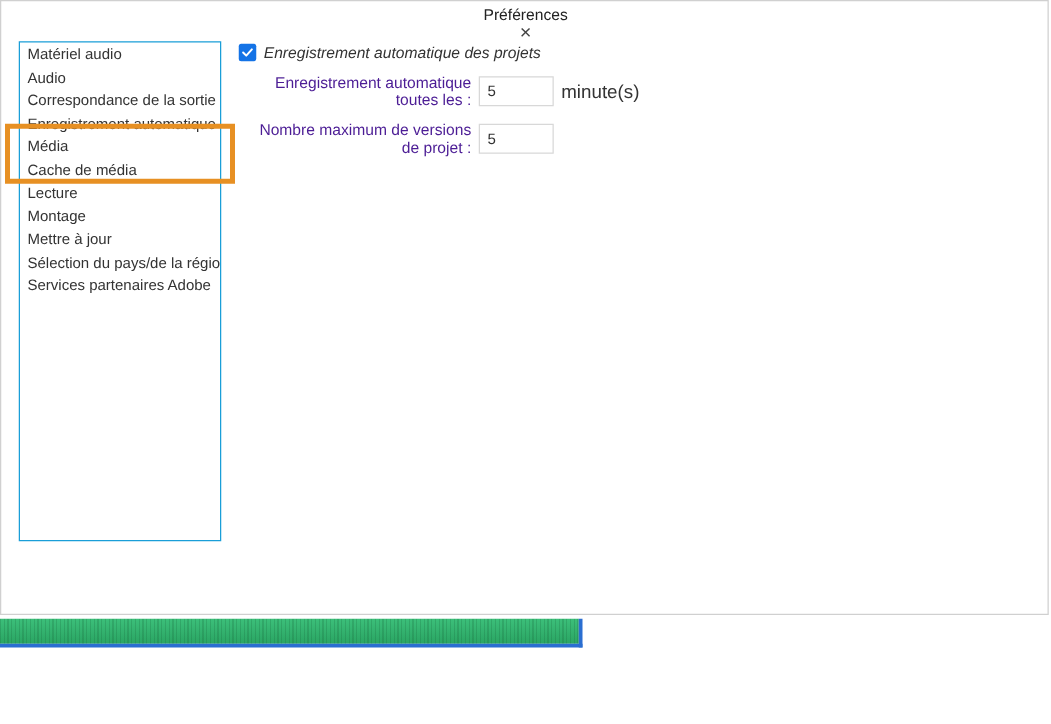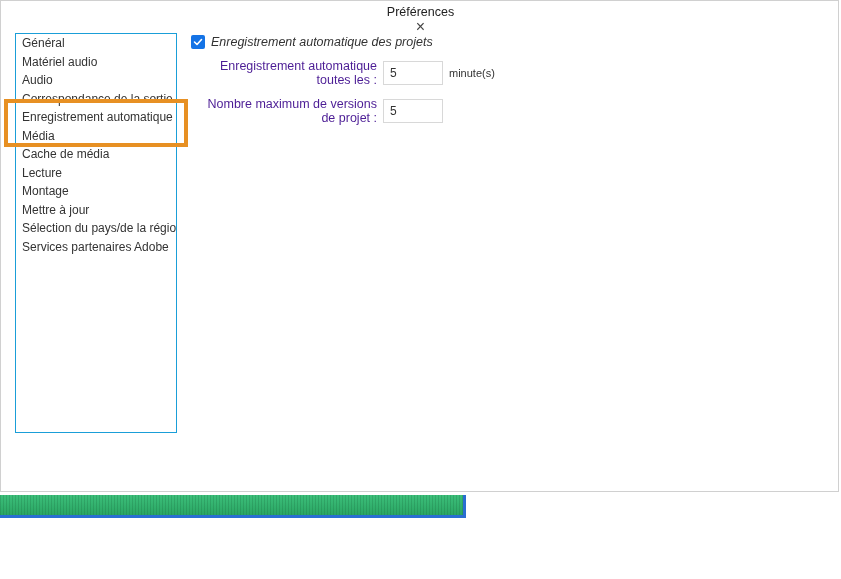--- a/index.html
+++ b/index.html
@@ -104,21 +104,21 @@
     }
     .num-input {
       width: 60px;
       height: 24px;
       border: 1px solid #d8d8d8;
       background: #fff;
       padding: 0 6px;
       font-size: 12px;
       color: #333;
     }
-    .unit { font-size: 11px; color: #333; }
+    .unit { font-size: 15px; color: #333; }
     .dialog-footer {
       display: flex;
       justify-content: space-between;
       align-items: center;
       padding: 4px 14px 10px 14px;
     }
     .footer-left, .footer-right { display: flex; gap: 10px; }
     .btn {
       border: 1px solid #b0b0b0;
       background: #fff;
@@ -161,21 +161,20 @@
 <div class="dialog">
 
   <div class="dialog-header">
     <div class="dialog-title">Préférences</div>
     <div class="close-x">×</div>
   </div>
 
   <div class="dialog-body">
 
     <div class="sidebar">
-      <div class="sidebar-item">Général</div>
       <div class="sidebar-item">Matériel audio</div>
       <div class="sidebar-item">Audio</div>
       <div class="sidebar-item">Correspondance de la sortie audio</div>
       <div class="sidebar-item selected">Enregistrement automatique</div>
       <div class="sidebar-item">Média</div>
       <div class="sidebar-item">Cache de média</div>
       <div class="sidebar-item">Lecture</div>
       <div class="sidebar-item">Montage</div>
       <div class="sidebar-item">Mettre à jour</div>
       <div class="sidebar-item">Sélection du pays/de la région</div>

